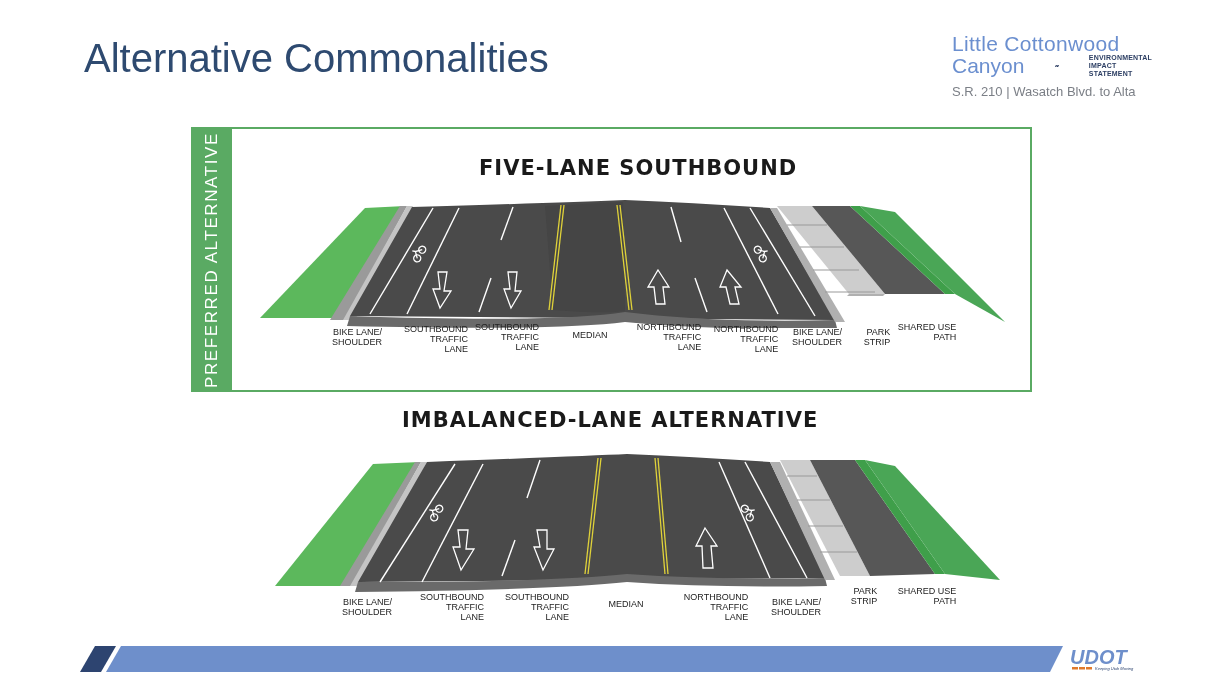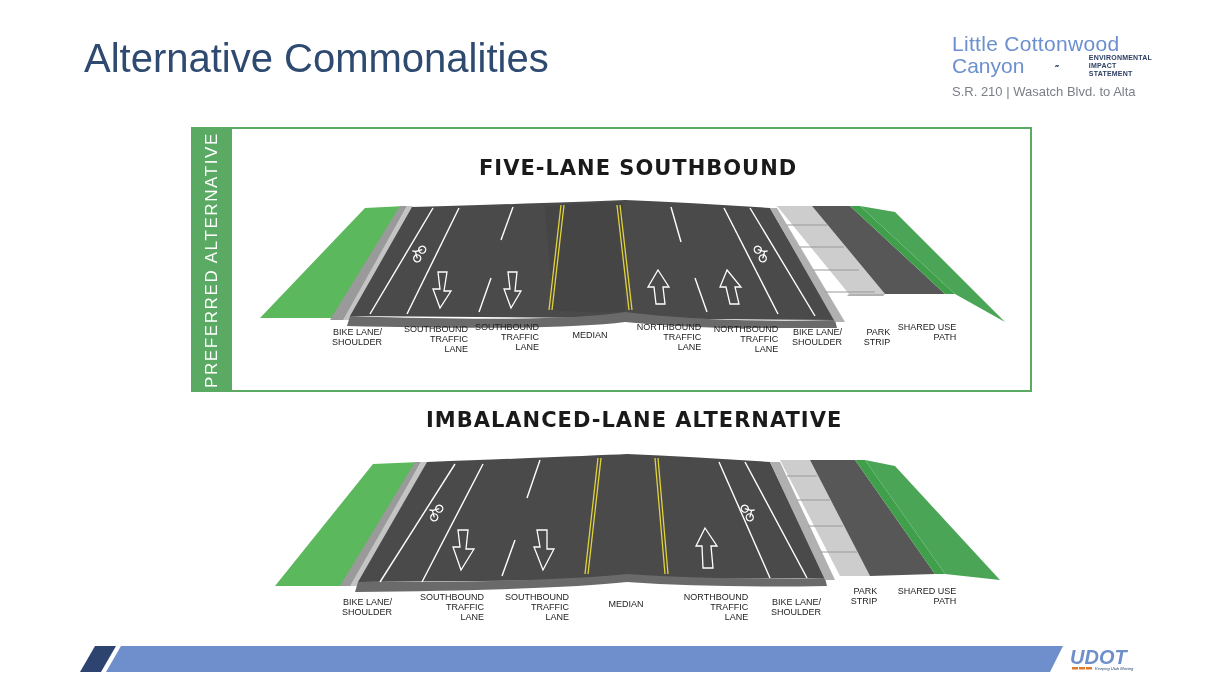--- a/index.html
+++ b/index.html
@@ -126,21 +126,21 @@
 <div class="lbl" style="left:746px;top:324px;"><span style="white-space:pre-line">NORTHBOUND
 TRAFFIC
 LANE</span></div>
 <div class="lbl" style="left:817px;top:327px;"><span style="white-space:pre-line">BIKE LANE/
 SHOULDER</span></div>
 <div class="lbl" style="left:877px;top:327px;"><span style="white-space:pre-line">PARK
 STRIP</span></div>
 <div class="lbl" style="left:927px;top:322px;"><span style="white-space:pre-line">SHARED USE
 PATH</span></div>
 
-<div class="sec-title" style="left:426px;top:408px;">IMBALANCED-LANE ALTERNATIVE</div>
+<div class="sec-title" style="left:402px;top:408px;">IMBALANCED-LANE ALTERNATIVE</div>
 
 <svg class="road" style="left:255px;top:452px;" width="760" height="140" viewBox="0 0 760 140">
 
   <polygon points="20,134 118,12 165,10 95,134" fill="#5cb85c"></polygon>
 
   <polygon points="85,134 160,10 166,10 97,134" fill="#9a9a9a"></polygon>
   <polygon points="95,134 166,10 172,10 108,134" fill="#c4c4c4"></polygon>
 
   <path d="M103,130 L172,10 Q330,4 372,2 Q440,5 515,10 L570,126 Z" fill="#4a4a4a"></path>
   <path d="M103,130 Q300,130 372,122 Q460,128 570,126 L572,134 Q460,136 372,130 Q300,138 100,140 Z" fill="#6a6a6a"></path>

